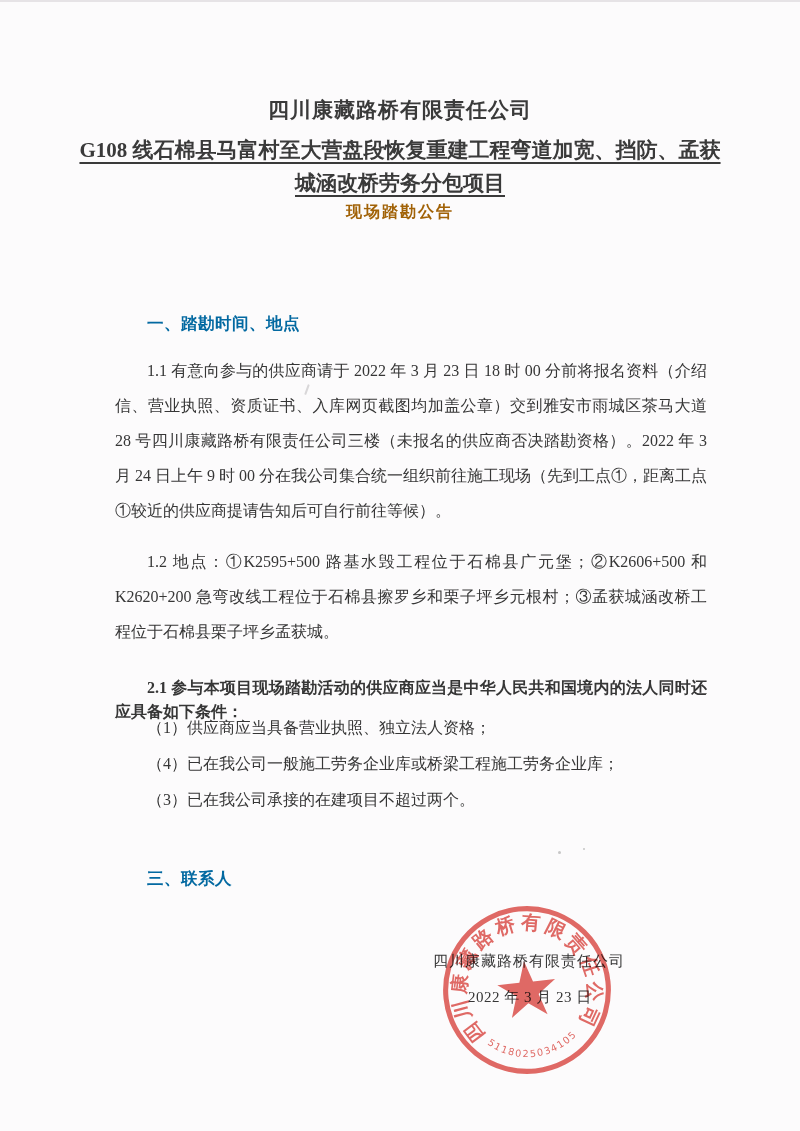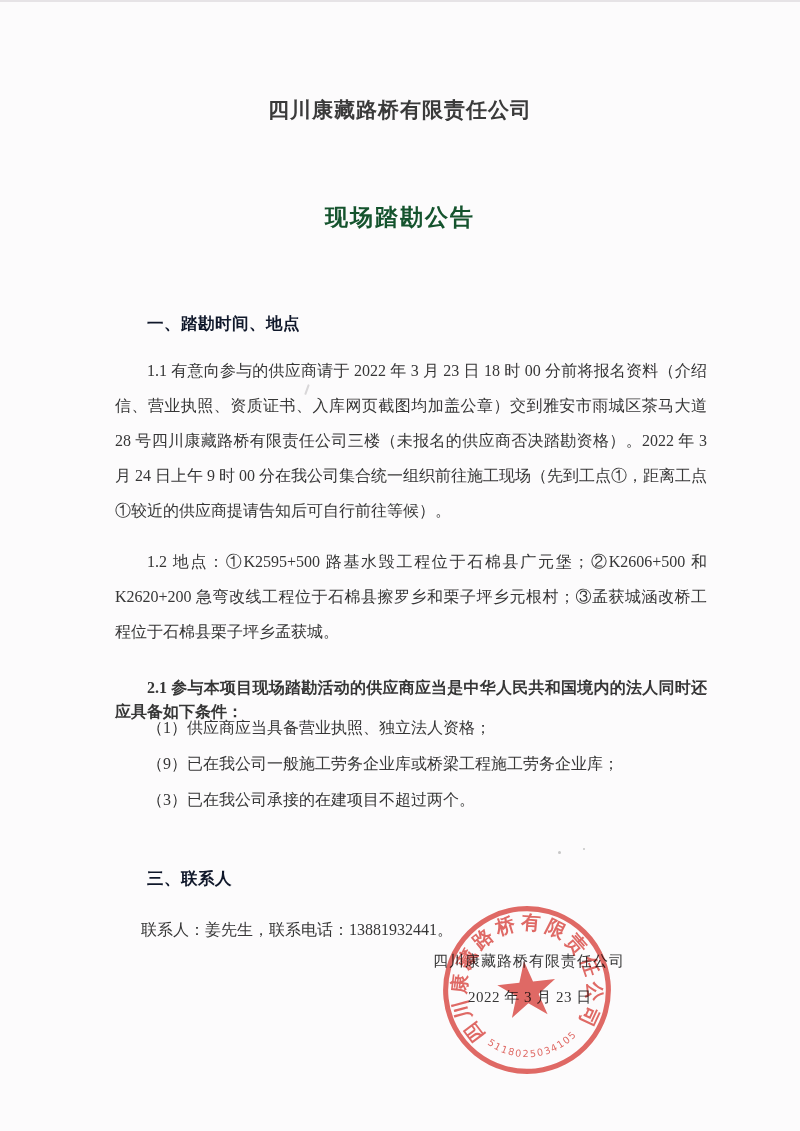--- a/index.html
+++ b/index.html
@@ -16,30 +16,30 @@
   .center-line{position:absolute;left:80px;width:640px;text-align:center;}
   .doc-title{top:96px;font-size:21px;font-weight:bold;color:#3a3a3a;letter-spacing:1px;}
   .doc-subtitle{
     top:134px;left:76px;width:648px;
     font-size:21px;font-weight:bold;color:#3a3a3a;
     line-height:33px;
     text-decoration:underline;
     text-underline-offset:5px;
     text-decoration-thickness:1.5px;
   }
-  .doc-notice{top:202px;font-size:23px;font-weight:bold;color:#14532d;letter-spacing:2px;}
+  .doc-notice{top:202px;font-size:16px;font-weight:bold;color:#a16207;letter-spacing:2px;}
   .para{
     position:absolute;left:115px;width:592px;
     font-size:16px;line-height:35px;
     text-align:justify;color:#363636;
   }
   .indent{text-indent:32px;}
   .heading{
     position:absolute;left:147px;
-    font-size:16.5px;font-weight:bold;color:#0f172a;
+    font-size:16.5px;font-weight:bold;color:#0369a1;
     letter-spacing:0.5px;
   }
   .bold-underline{
     font-weight:bold;
     text-decoration:underline;
     text-underline-offset:4px;
   }
   .tight{line-height:24px;}
   .conditions .cond{text-indent:32px;line-height:36px;}
   .sig{position:absolute;font-size:15px;color:#363636;white-space:nowrap;}
@@ -62,42 +62,42 @@
 </style>
 </head>
 <body>
 
 <div class="page">
 
   <div class="scan-edge-top"></div>
 
   <div class="center-line doc-title">四川康藏路桥有限责任公司</div>
 
+  <div class="center-line doc-subtitle">G108 线石棉县马富村至大营盘段恢复重建工程弯道加宽、挡防、孟获城涵改桥劳务分包项目</div>
 
   <div class="center-line doc-notice">现场踏勘公告</div>
 
 
   <div class="heading" style="top:313px;">一、踏勘时间、地点</div>
 
   <div class="para indent" style="top:353px;">1.1 有意向参与的供应商请于 2022 年 3 月 23 日 18 时 00 分前将报名资料（介绍信、营业执照、资质证书、入库网页截图均加盖公章）交到雅安市雨城区茶马大道 28 号四川康藏路桥有限责任公司三楼（未报名的供应商否决踏勘资格）。2022 年 3 月 24 日上午 9 时 00 分在我公司集合统一组织前往施工现场（先到工点①，距离工点①较近的供应商提请告知后可自行前往等候）。</div>
 
   <div class="para indent" style="top:544px;">1.2 地点：①K2595+500 路基水毁工程位于石棉县广元堡；②K2606+500 和 K2620+200 急弯改线工程位于石棉县擦罗乡和栗子坪乡元根村；③孟获城涵改桥工程位于石棉县栗子坪乡孟获城。</div>
 
 
   <div class="para indent tight" style="top:676px;font-weight:bold;">2.1 参与本项目现场踏勘活动的供应商应当是中华人民共和国境内的法人同时还应具备如下条件：</div>
 
   <div class="para conditions" style="top:710px;">
     <div class="cond">（1）供应商应当具备营业执照、独立法人资格；</div>
-    <div class="cond">（9）已在我公司一般施工劳务企业库或桥梁工程施工劳务企业库；</div>
+    <div class="cond">（4）已在我公司一般施工劳务企业库或桥梁工程施工劳务企业库；</div>
     <div class="cond">（3）已在我公司承接的在建项目不超过两个。</div>
   </div>
 
   <div class="heading" style="top:868px;">三、联系人</div>
 
-  <div class="para" style="top:912px;text-indent:26px;">联系人：姜先生，联系电话：13881932441。</div>
 
   <div class="sig sig-company">四川康藏路桥有限责任公司</div>
 
   <div class="sig sig-date">2022 年 3 月 23 日</div>
 
   <svg class="seal" viewBox="0 0 175 175">
     <circle cx="87.5" cy="87.5" r="80" fill="none" stroke="#dc4a44" stroke-width="5"></circle>
     <polygon fill="#dc4a44" points="87.5,59 94.26,79.7 116.03,79.73 98.44,92.55 105.13,113.27 87.5,100.5 69.87,113.27 76.56,92.55 58.97,79.73 80.74,79.7"></polygon>
     <defs>
       <path id="ringPath" d="M41.5,126.1 A60,60 0 1 1 133.5,126.1" fill="none"></path>

